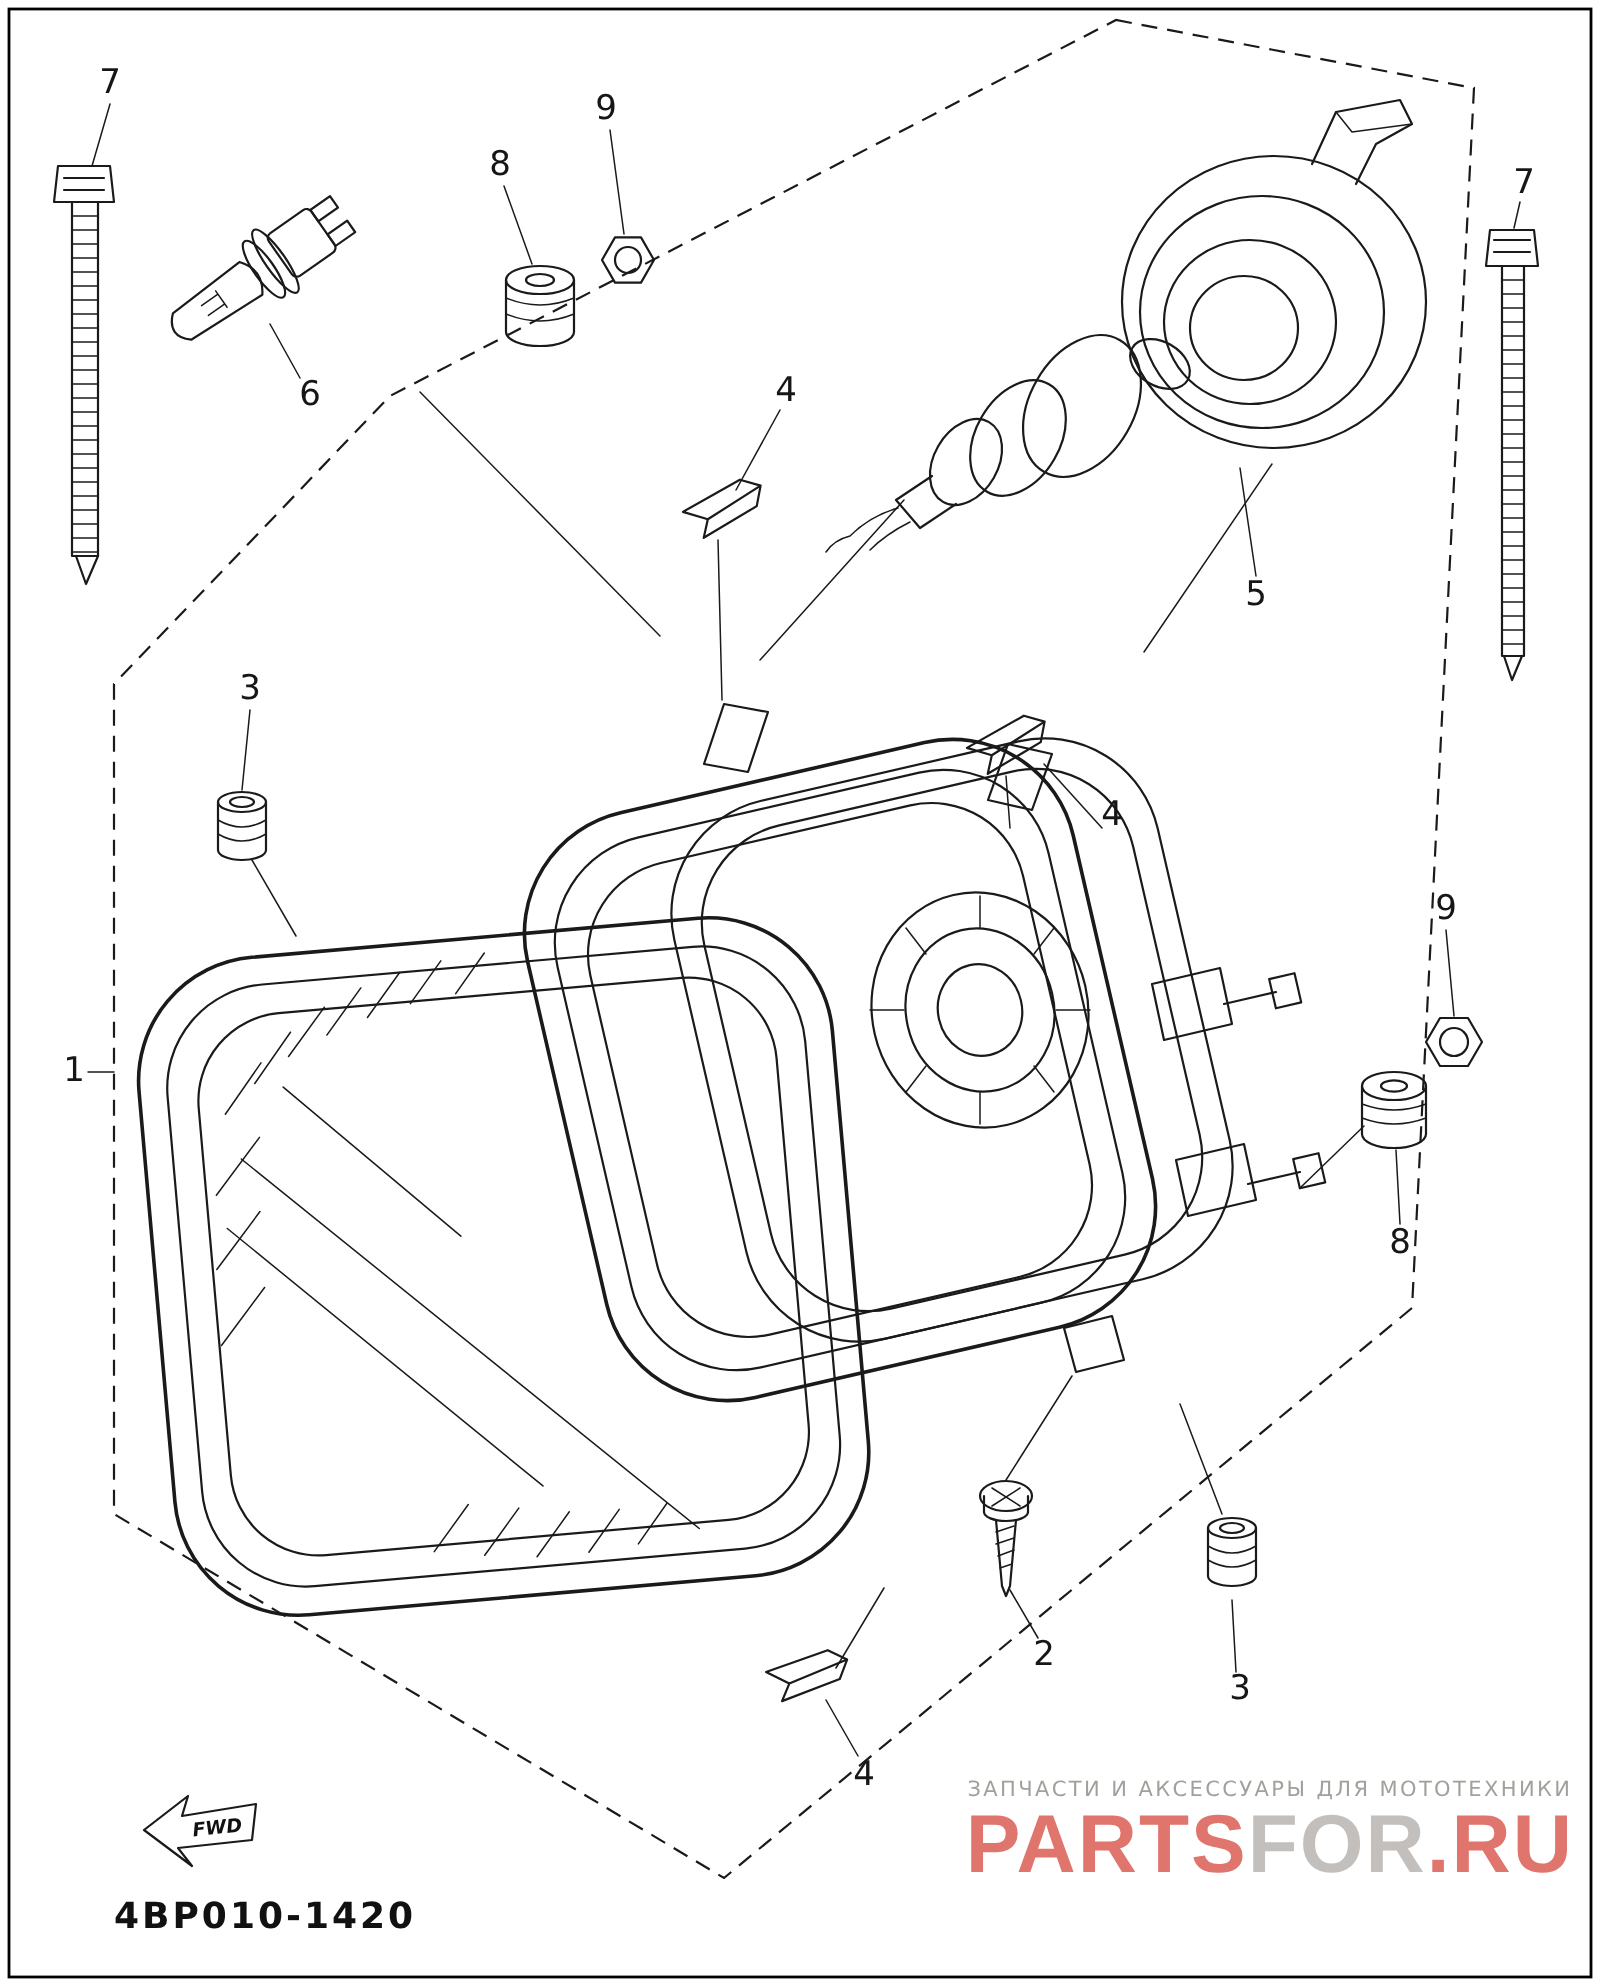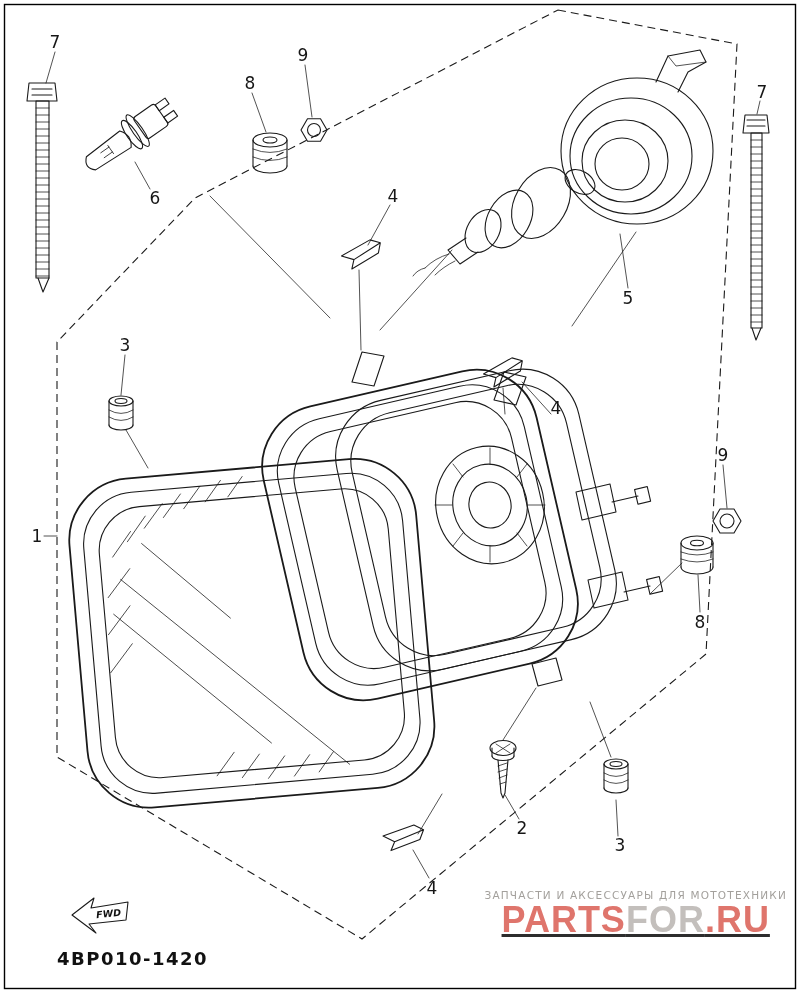--- a/index.html
+++ b/index.html
@@ -10,22 +10,22 @@
   .bold{stroke-width:1.8;}
   .thin{stroke-width:.75;}
   .dash{fill:none;stroke:#1a1a1a;stroke-width:1.1;stroke-dasharray:8 5;}
   .frame{fill:none;stroke:#000;stroke-width:1.4;}
   .fwd{font:italic 700 9.5px "DejaVu Sans",sans-serif;fill:#111;}
   .callout{position:absolute;transform:translate(-50%,-50%);font-size:17px;color:#161616;line-height:1;}
   .code{position:absolute;left:57px;top:948px;font-size:18px;font-weight:bold;
         letter-spacing:1.5px;color:#111;}
   .wm{position:absolute;right:13px;top:889px;text-align:center;}
   .wm-tagline{font-size:10.5px;letter-spacing:1.2px;margin-bottom:1px;}
-  .wm-brand{font-family:"Liberation Sans",sans-serif;font-size:36px;font-weight:800;
-            letter-spacing:1px;line-height:1.0;opacity:.82;text-decoration:underline;}
+  .wm-brand{font-family:"Liberation Sans",sans-serif;font-size:41px;font-weight:800;
+            letter-spacing:1px;line-height:1.0;opacity:.82;}
 </style>
 </head>
 <body>
 
 <div class="page">
 
   <svg class="art" viewBox="0 0 800 993">
 
     <rect class="frame" x="4.5" y="4.5" width="791" height="984"></rect>
 

